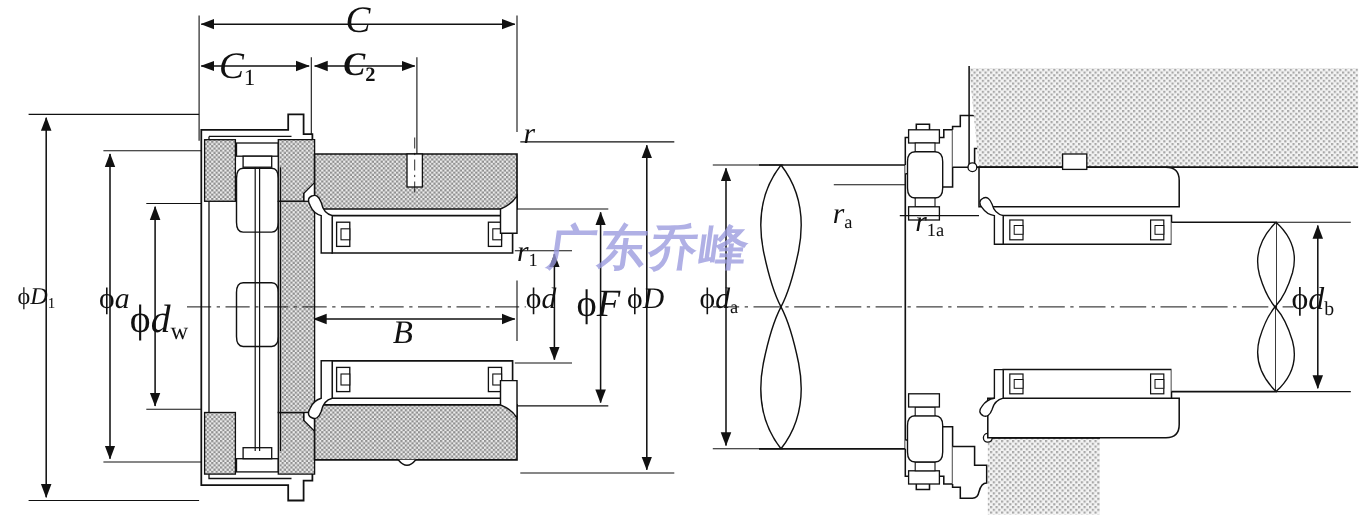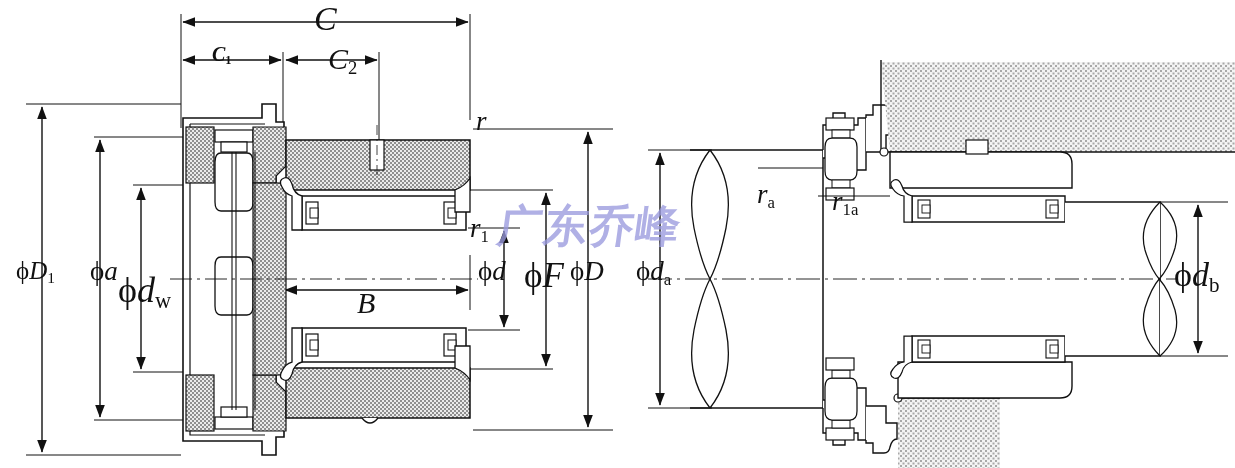--- a/index.html
+++ b/index.html
@@ -214,27 +214,27 @@
         <line x1="1198" y1="205" x2="1198" y2="353" marker-start="url(#arrS)" marker-end="url(#arrS)"></line>
       </g>
 
     </g>
   </svg>
 
   <div id="watermark">广东乔峰</div>
 
   <div class="lbl" style="left:314px;top:2px;font-size:34px;"><span>C</span></div>
 
-  <div class="lbl" style="left:212px;top:44px;font-size:20px;font-weight:bold;"><span>C</span><span class="sub">1</span></div>
-
-  <div class="lbl" style="left:328px;top:44px;font-size:30px;"><span>C</span><span class="sub">2</span></div>
+  <div class="lbl" style="left:199px;top:44px;font-size:34px;"><span>C</span><span class="sub">1</span></div>
+
+  <div class="lbl" style="left:312px;top:44px;font-size:30px;font-weight:bold;"><span>C</span><span class="sub">2</span></div>
 
   <div class="lbl" style="left:357px;top:288px;font-size:30px;"><span>B</span></div>
 
-  <div class="lbl" style="left:16px;top:258px;font-size:25px;"><span class="phi">ϕ</span><span>D</span><span class="sub">1</span></div>
+  <div class="lbl" style="left:16px;top:258px;font-size:22px;"><span class="phi">ϕ</span><span>D</span><span class="sub">1</span></div>
 
   <div class="lbl" style="left:90px;top:258px;font-size:27px;"><span class="phi">ϕ</span><span>a</span></div>
 
   <div class="lbl" style="left:118px;top:272px;font-size:36px;"><span class="phi">ϕ</span><span>d</span><span class="sub rom">w</span></div>
 
   <div class="lbl" style="left:478px;top:258px;font-size:27px;"><span class="phi">ϕ</span><span>d</span></div>
 
   <div class="lbl" style="left:524px;top:258px;font-size:35px;"><span class="phi">ϕ</span><span>F</span></div>
 
   <div class="lbl" style="left:570px;top:258px;font-size:27px;"><span class="phi">ϕ</span><span>D</span></div>
@@ -242,15 +242,15 @@
   <div class="lbl" style="left:476px;top:108px;font-size:27px;"><span>r</span></div>
 
   <div class="lbl" style="left:470px;top:215px;font-size:27px;"><span>r</span><span class="sub">1</span></div>
 
   <div class="lbl" style="left:757px;top:181px;font-size:27px;"><span>r</span><span class="sub rom">a</span></div>
 
   <div class="lbl" style="left:832px;top:188px;font-size:27px;"><span>r</span><span class="sub rom">1a</span></div>
 
   <div class="lbl" style="left:636px;top:258px;font-size:27px;font-family:Liberation Serif, serif;"><span class="phi">ϕ</span><span>d</span><span class="sub rom">a</span></div>
 
-  <div class="lbl" style="left:1174px;top:258px;font-size:34px;"><span class="phi">ϕ</span><span>d</span><span class="sub rom">b</span></div>
+  <div class="lbl" style="left:1174px;top:258px;font-size:29px;"><span class="phi">ϕ</span><span>d</span><span class="sub rom">b</span></div>
 
 </div>
 
 </body></html>

